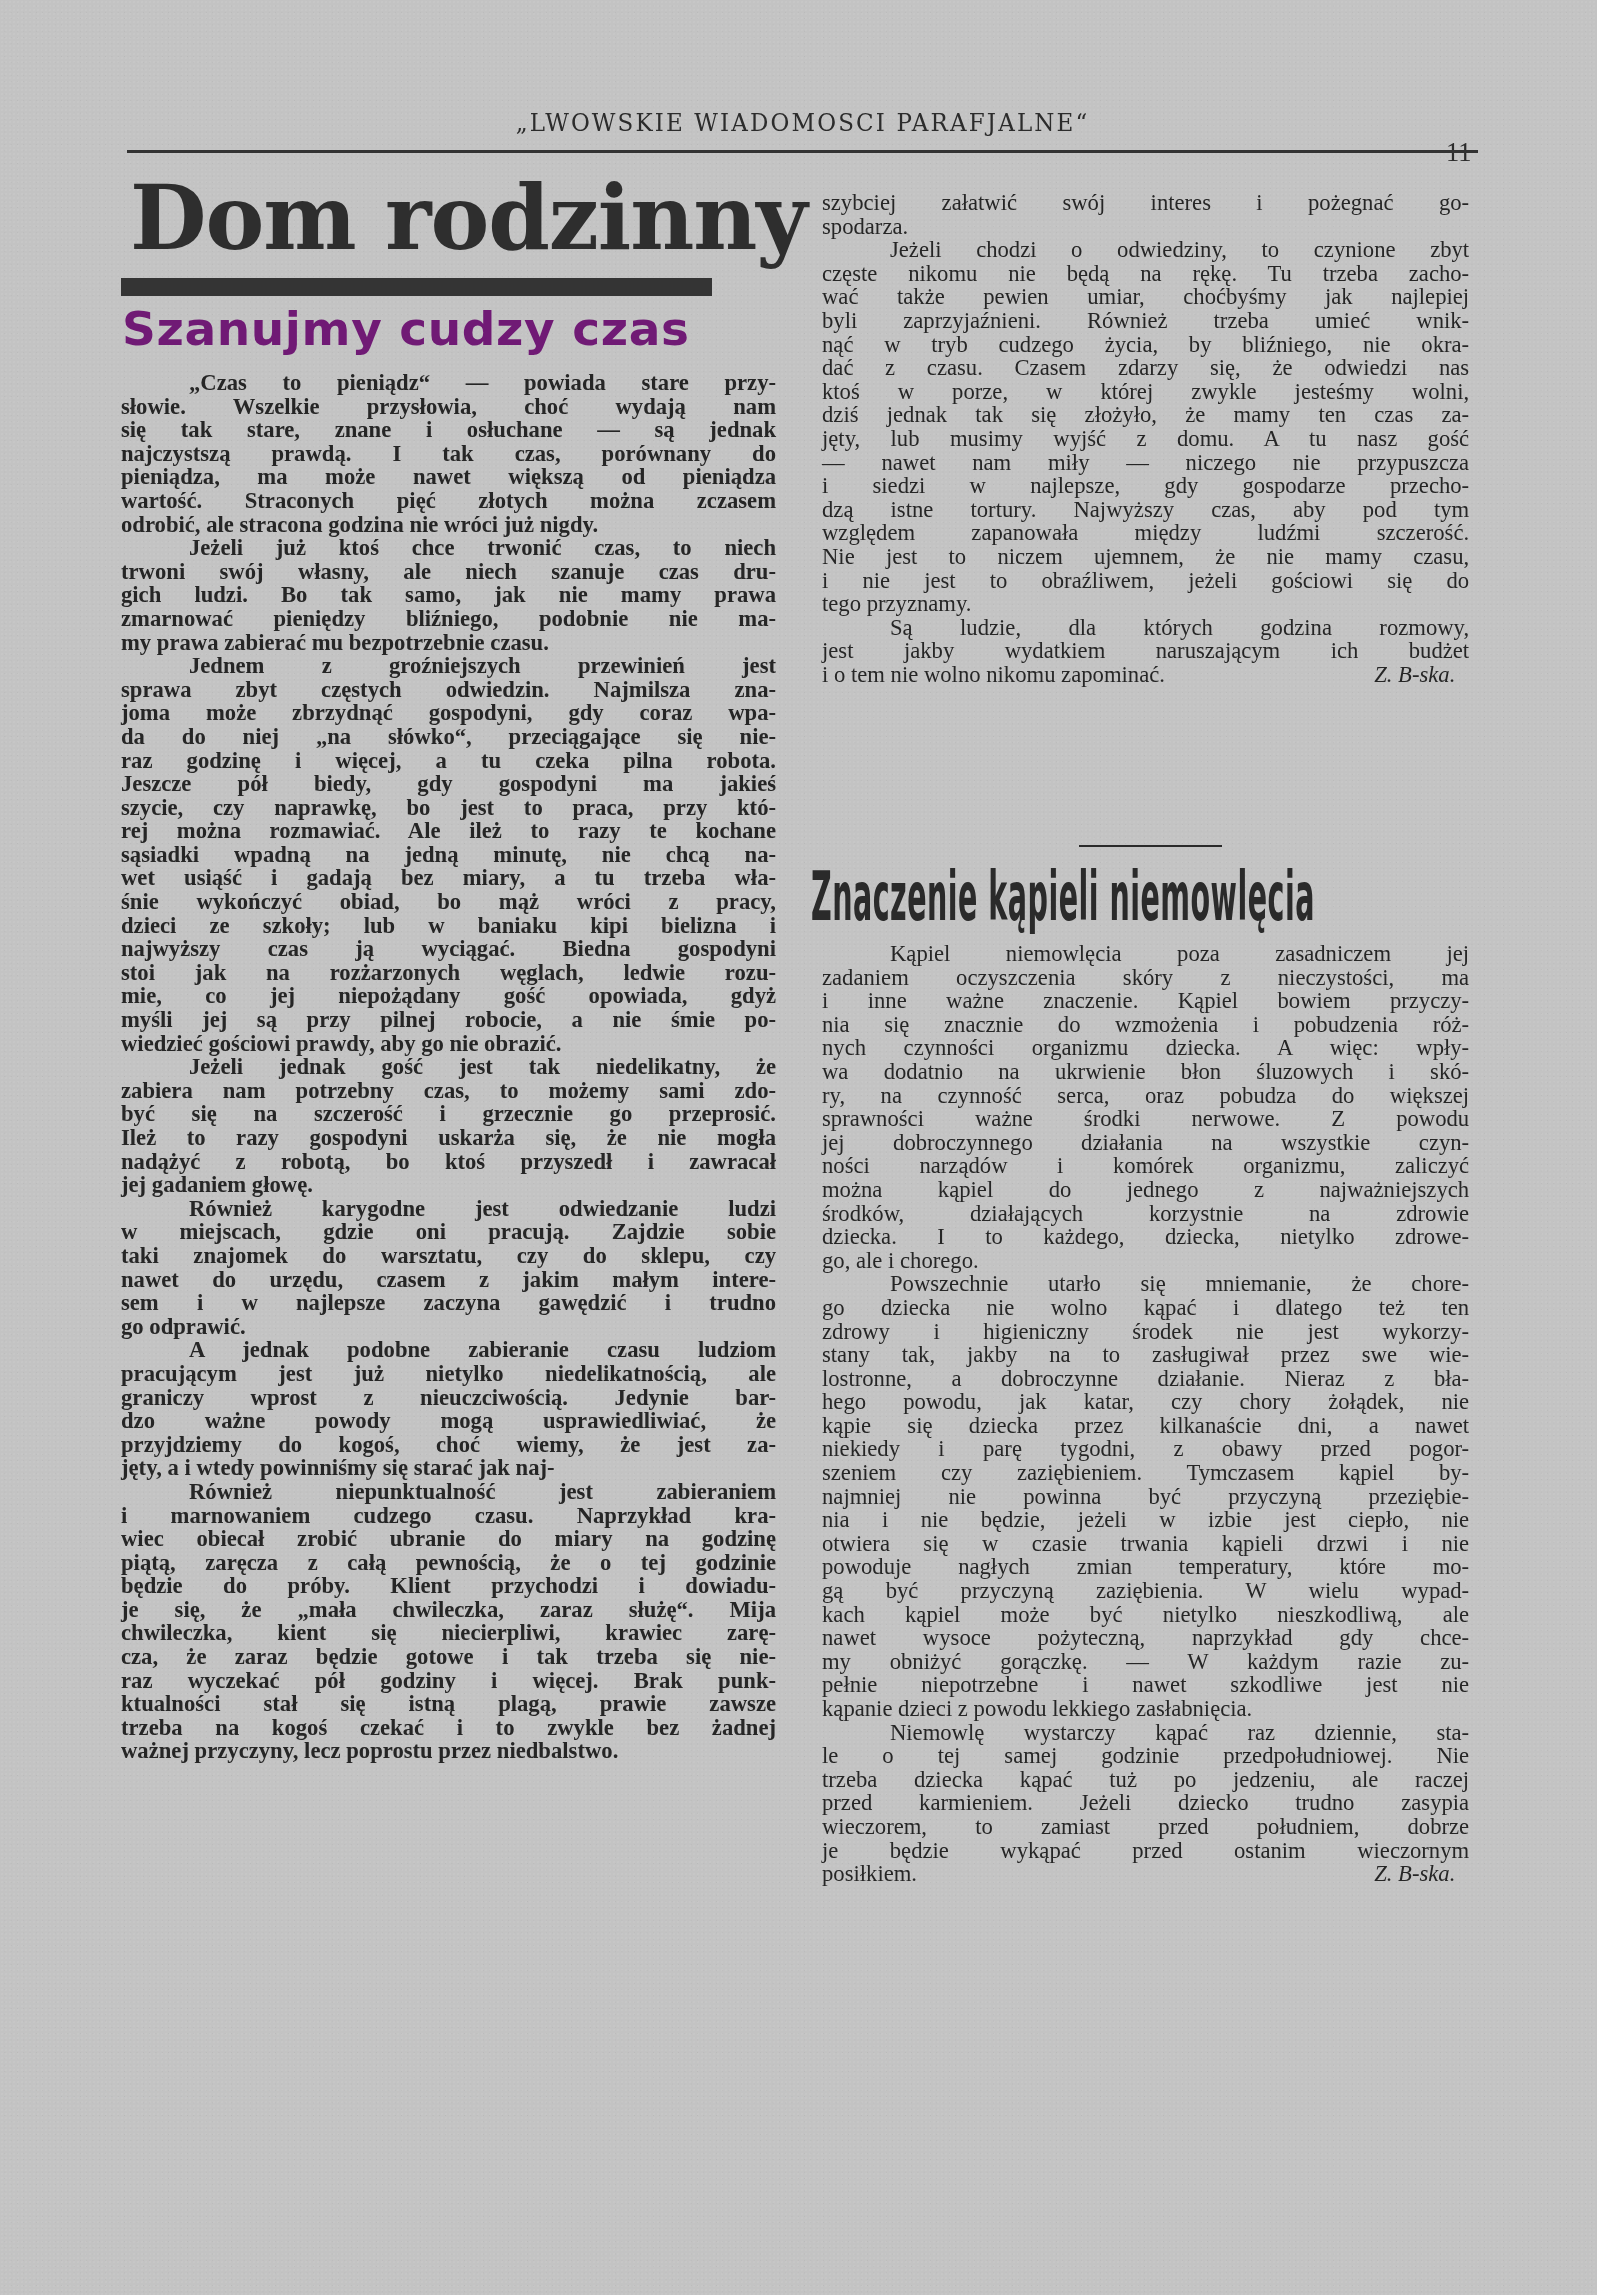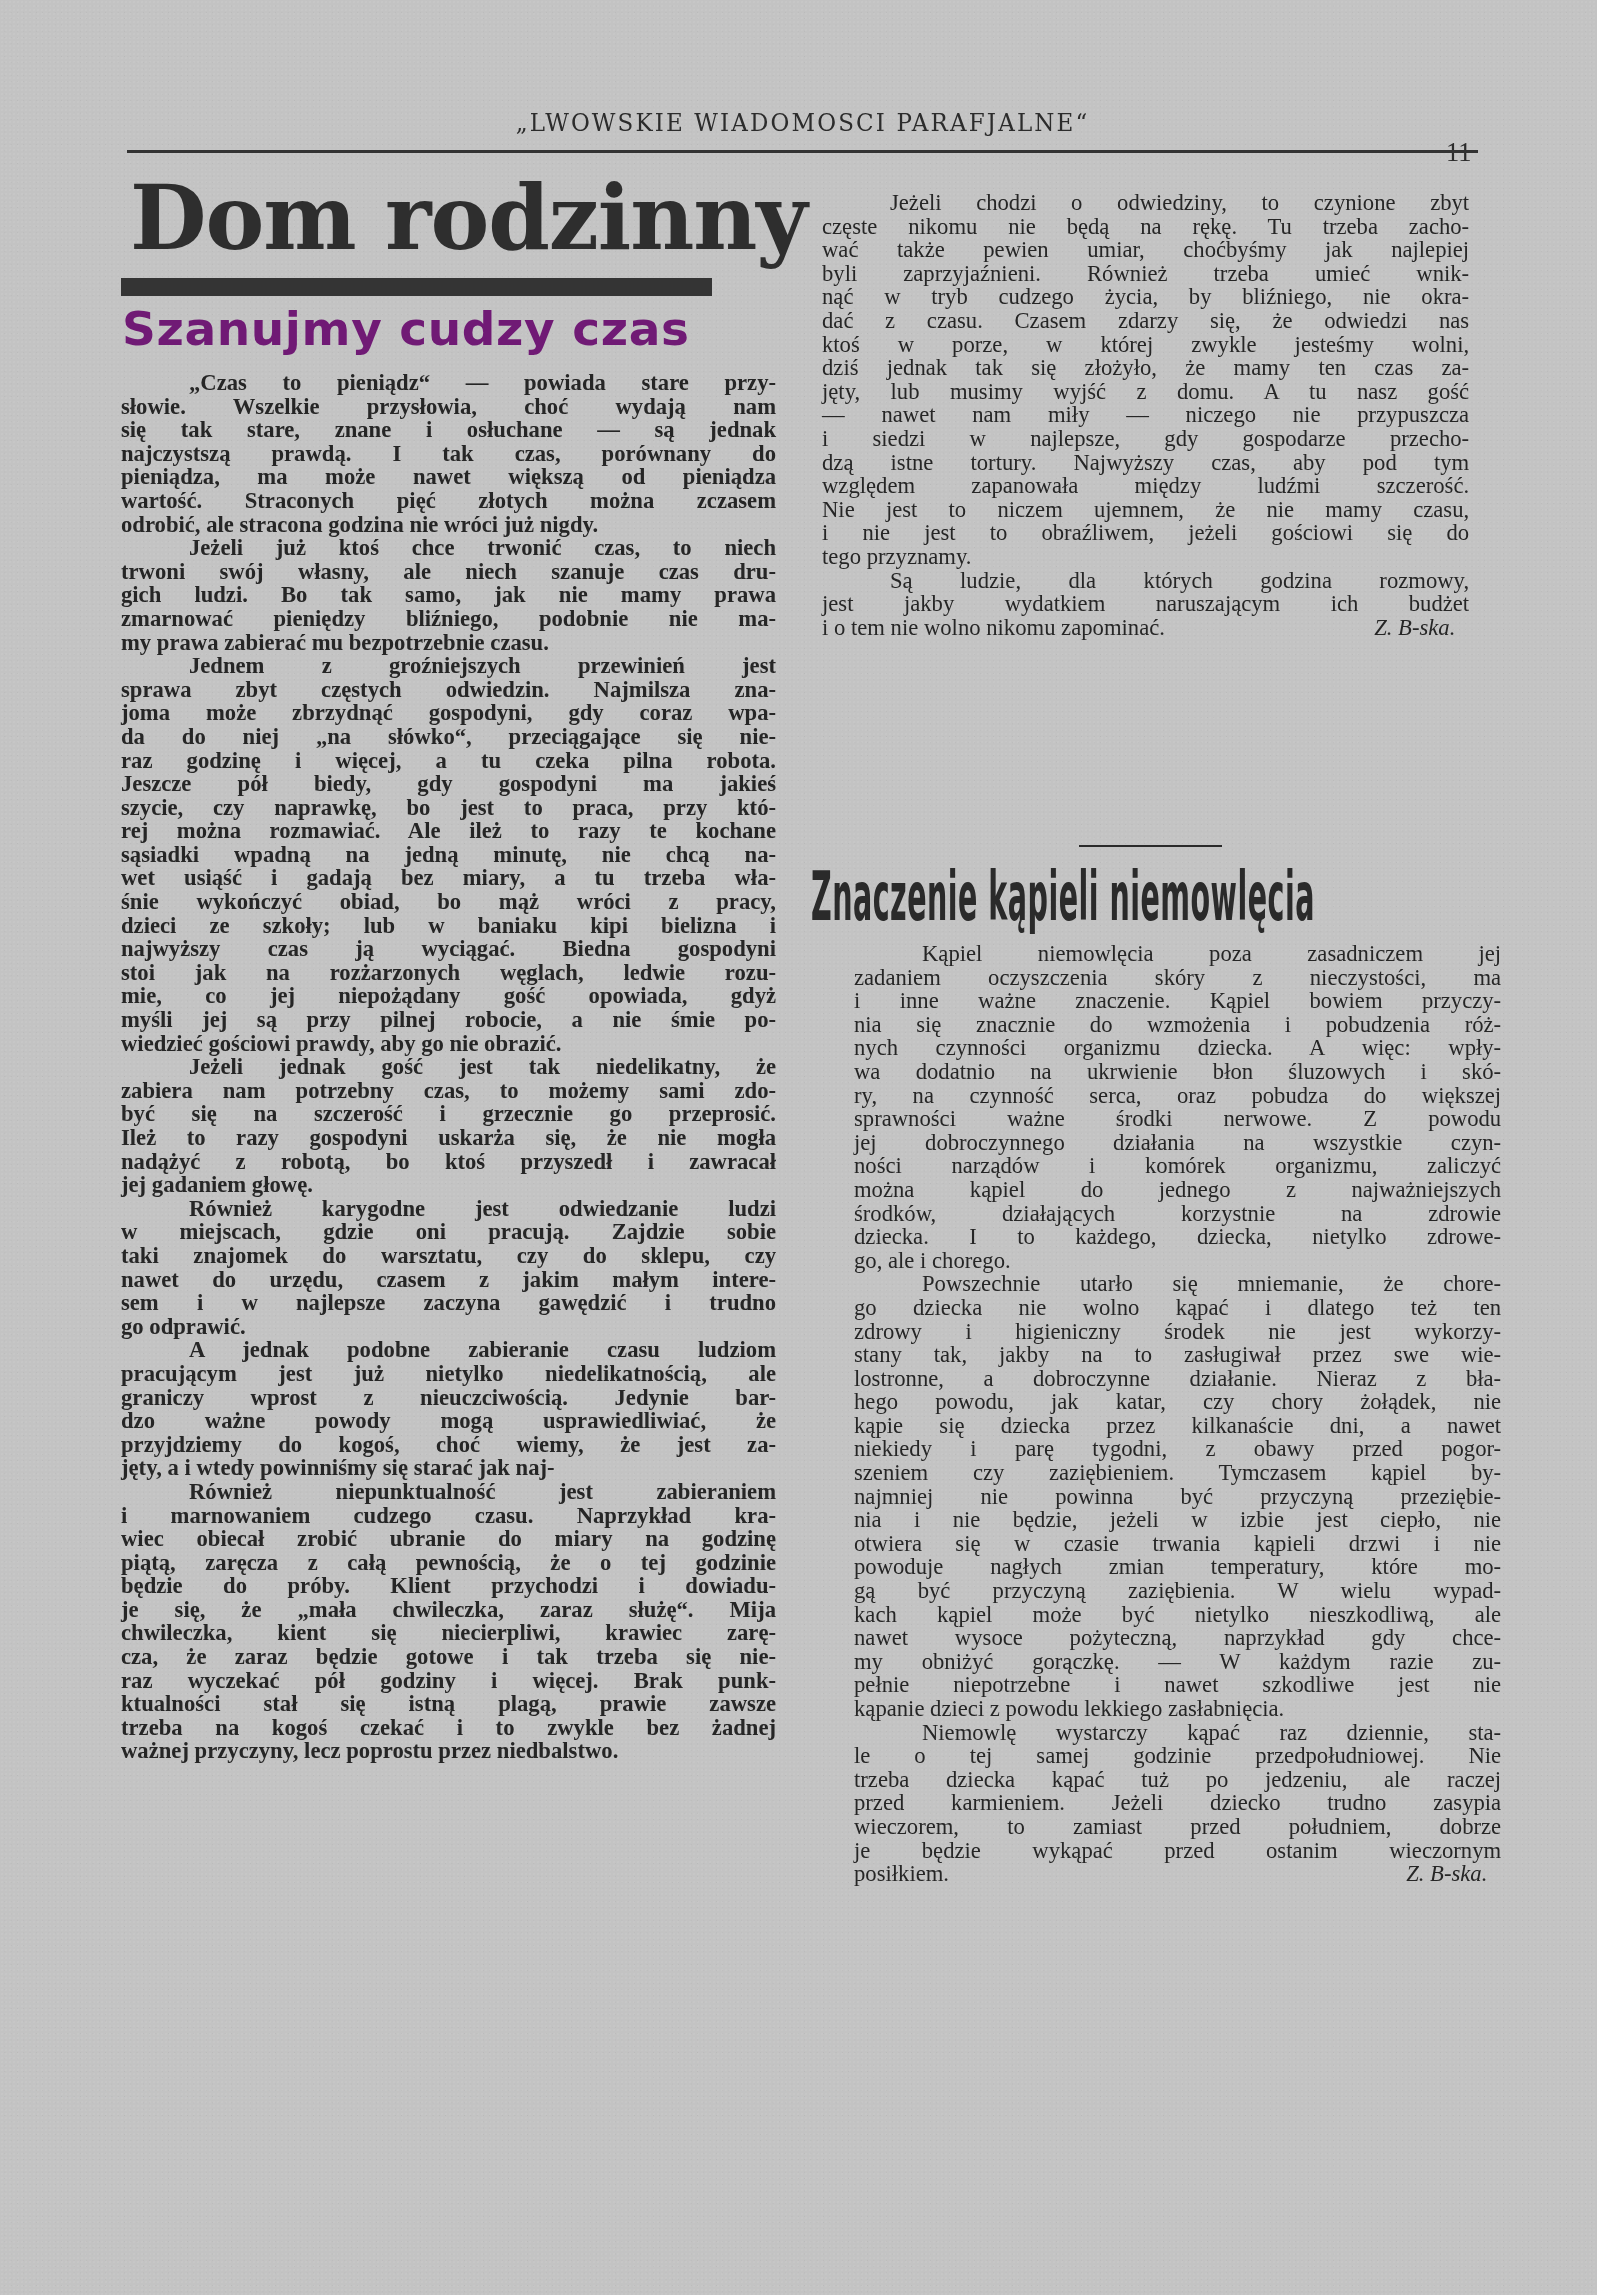--- a/index.html
+++ b/index.html
@@ -38,21 +38,21 @@
     left: 121px; width: 591px; top: 278px; height: 18.4px; background: #343434;
   }
   .title-sub {
     left: 122px; top: 303px; font-size: 47px; font-weight: bold;
     font-family: "DejaVu Sans", sans-serif; color: #701a75; line-height: 1.1;
     letter-spacing: 0.6px;
   }
   .col { position: absolute; }
   .col-left { left: 121px; width: 665px; top: 371px; font-weight: bold; }
   .col-right-a { left: 822px; width: 657px; top: 191px; }
-  .col-right-b { left: 822px; width: 657px; top: 942px; margin-left: 32px; }
+  .col-right-b { left: 822px; width: 657px; top: 942px; }
   .para { margin: 0; }
   .line {
     display: block; height: 23.6px; line-height: 23.6px;
     font-size: 23px; text-align: justify; text-align-last: justify;
     white-space: nowrap; overflow: visible;
     font-family: "Liberation Serif", "DejaVu Serif", serif;
     transform: scaleX(0.985); transform-origin: left;
   }
   .line.last { text-align-last: left; }
   .line.indent { padding-left: 69px; }
@@ -148,20 +148,24 @@
       <span class="line">je się, że „mała chwileczka, zaraz służę“. Mija</span>
       <span class="line">chwileczka, kient się niecierpliwi, krawiec zarę-</span>
       <span class="line">cza, że zaraz będzie gotowe i tak trzeba się nie-</span>
       <span class="line">raz wyczekać pół godziny i więcej. Brak punk-</span>
       <span class="line">ktualności stał się istną plagą, prawie zawsze</span>
       <span class="line">trzeba na kogoś czekać i to zwykle bez żadnej</span>
       <span class="line last">ważnej przyczyny, lecz poprostu przez niedbalstwo.</span>
     </div>
   </div>
 <div class="col col-right-a" id="col-right-a">
+    <div class="para">
+      <span class="line">szybciej załatwić swój interes i pożegnać go-</span>
+      <span class="line last">spodarza.</span>
+    </div>
     <div class="para">
       <span class="line indent">Jeżeli chodzi o odwiedziny, to czynione zbyt</span>
       <span class="line">częste nikomu nie będą na rękę. Tu trzeba zacho-</span>
       <span class="line">wać także pewien umiar, choćbyśmy jak najlepiej</span>
       <span class="line">byli zaprzyjaźnieni. Również trzeba umieć wnik-</span>
       <span class="line">nąć w tryb cudzego życia, by bliźniego, nie okra-</span>
       <span class="line">dać z czasu. Czasem zdarzy się, że odwiedzi nas</span>
       <span class="line">ktoś w porze, w której zwykle jesteśmy wolni,</span>
       <span class="line">dziś jednak tak się złożyło, że mamy ten czas za-</span>
       <span class="line">jęty, lub musimy wyjść z domu. A tu nasz gość</span>

